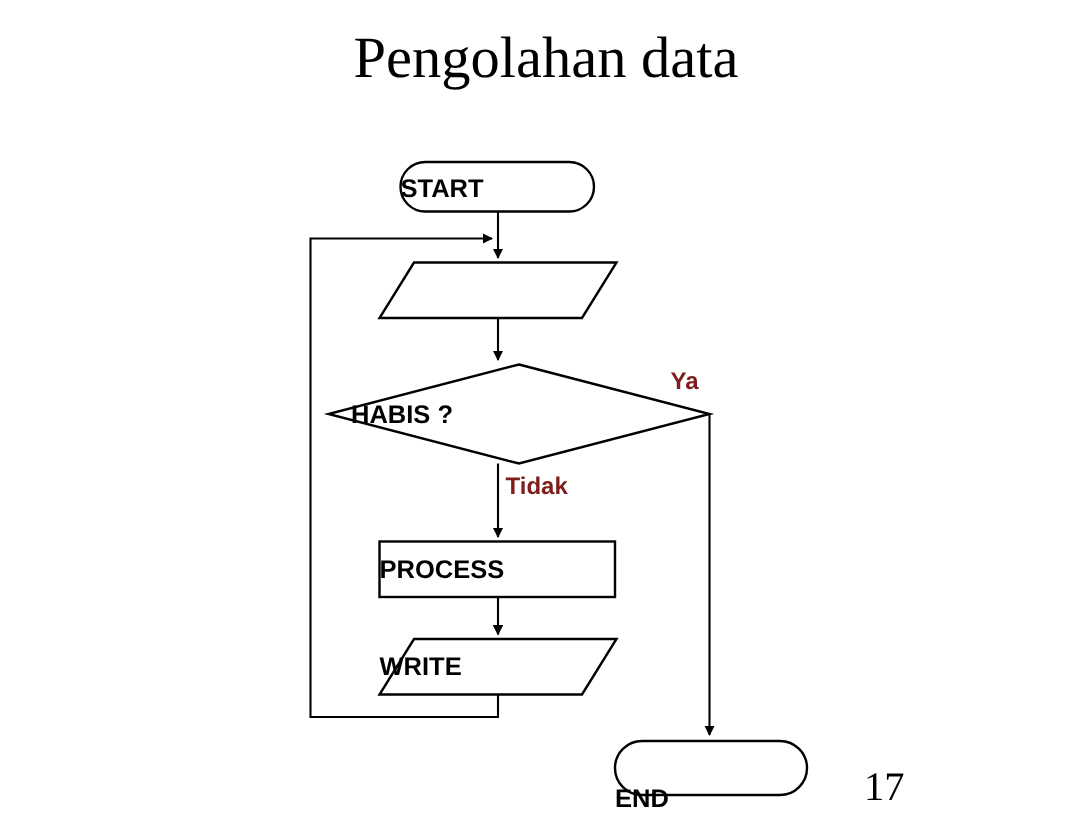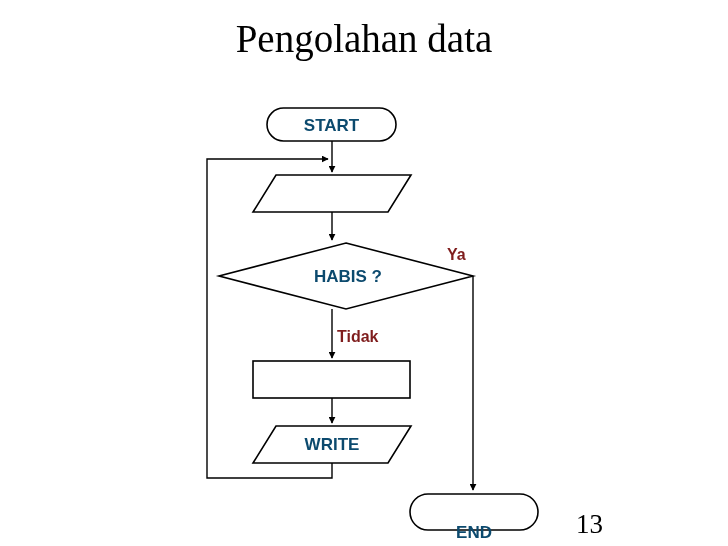--- a/index.html
+++ b/index.html
@@ -41,22 +41,22 @@
     left: 0;
     top: 0;
     width: 728px;
     height: 546px;
   }
   .node-label {
     position: absolute;
     font-family: "Liberation Sans", sans-serif;
     font-weight: bold;
     font-size: 17px;
-    color: #0c4a6e;
-    text-align: center;
+    color: #000000;
+    text-align: left;
     white-space: nowrap;
     pointer-events: none;
   }
   .edge-label {
     position: absolute;
     font-family: "Liberation Sans", sans-serif;
     font-weight: bold;
     font-size: 16px;
     color: #7f1d1d;
     white-space: nowrap;
@@ -97,26 +97,27 @@
     <line x1="332" y1="398" x2="332" y2="423" stroke="#000000" stroke-width="1.4" marker-end="url(#arrow)"></line>
 
     <path d="M 473,276 L 473,490" fill="none" stroke="#000000" stroke-width="1.4" marker-end="url(#arrow)"></path>
 
     <path d="M 332,463 L 332,478 L 207,478 L 207,159 L 328,159" fill="none" stroke="#000000" stroke-width="1.4" marker-end="url(#arrow)"></path>
   </svg>
 
   <div class="node-label" style="left:267px; top:116px; width:129px;">START</div>
 
 
-  <div class="node-label" style="left:221px; top:267px; width:254px;">HABIS ?</div>
+  <div class="node-label" style="left:234px; top:267px; width:254px;">HABIS ?</div>
 
+  <div class="node-label" style="left:253px; top:370px; width:157px;">PROCESS</div>
 
   <div class="node-label" style="left:253px; top:435px; width:158px;">WRITE</div>
 
   <div class="node-label" style="left:410px; top:523px; width:128px;">END</div>
 
   <div class="edge-label" style="left:447px; top:246px;">Ya</div>
 
-  <div class="edge-label" style="left:337px; top:328px;">Tidak</div>
+  <div class="edge-label" style="left:337px; top:316px;">Tidak</div>
 
-  <div id="page-number">13</div>
+  <div id="page-number">17</div>
 
 </div>
 
 </body></html>

